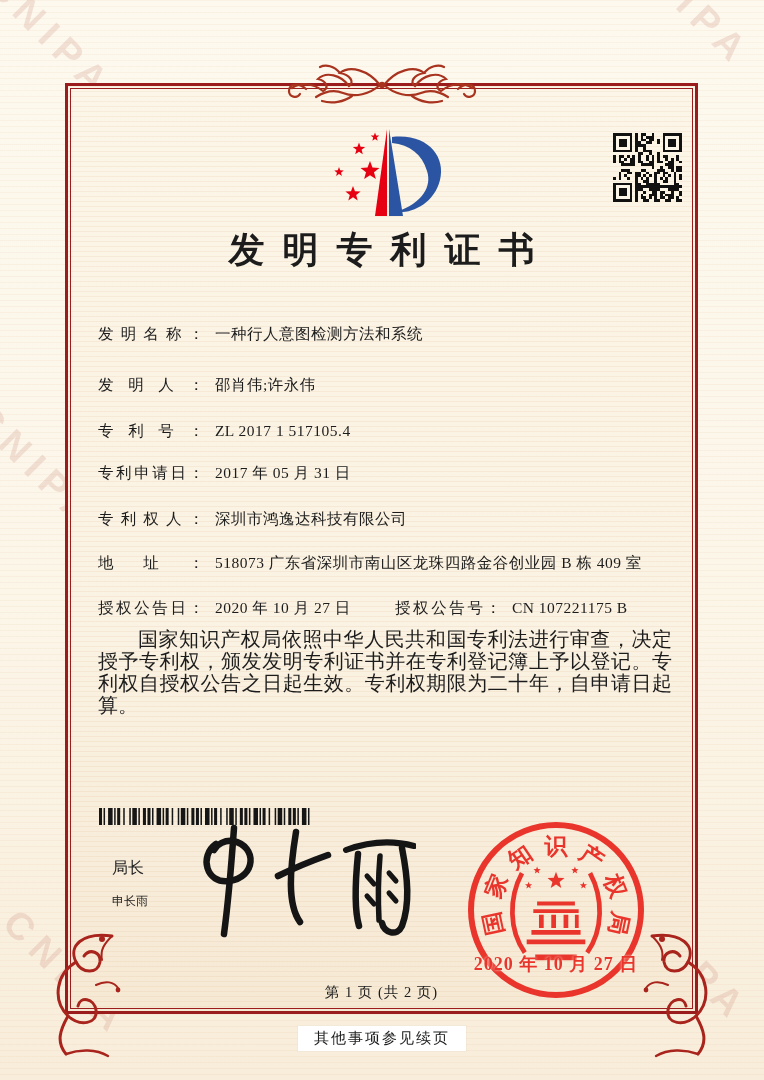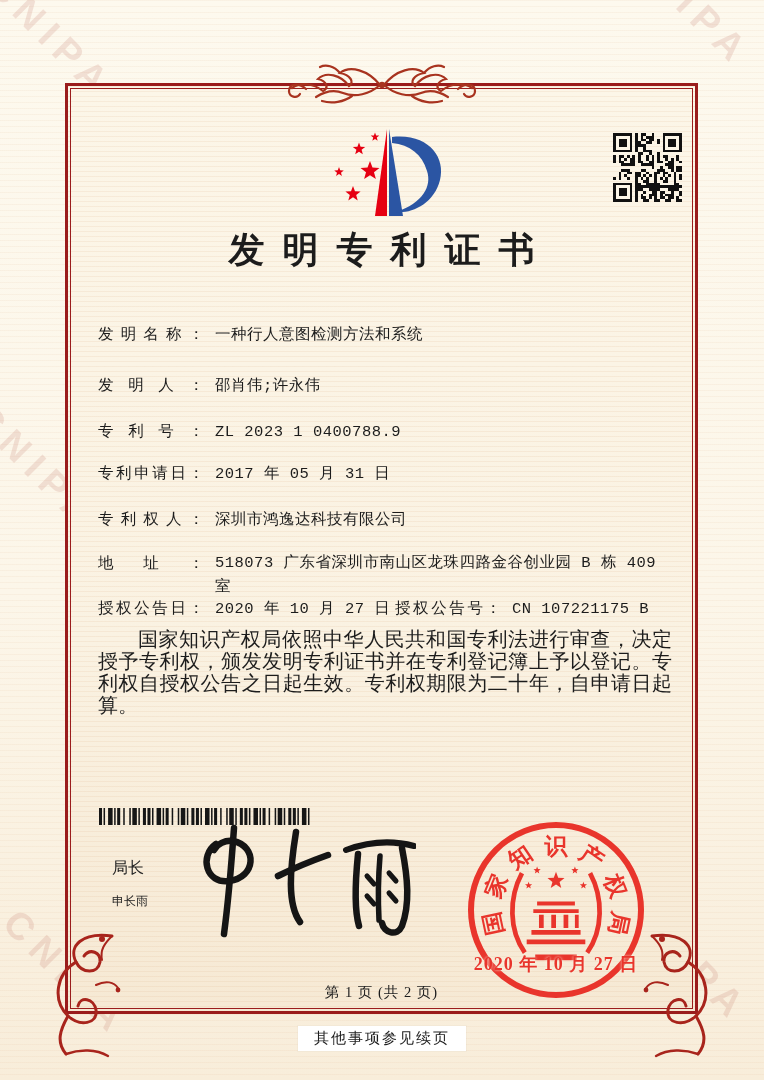--- a/index.html
+++ b/index.html
@@ -38,21 +38,21 @@
   .certno{position:absolute;left:98px;top:131px;font-size:16px;letter-spacing:1.5px;}
   .logo{position:absolute;left:326px;top:124px;width:120px;height:98px;}
   .qr{position:absolute;left:613px;top:133px;width:69px;height:69px;}
   .title{
     position:absolute;left:65px;top:226px;width:633px;text-align:center;
     font-size:36px;font-weight:700;letter-spacing:18px;padding-left:18px;box-sizing:border-box;
   }
   
   .frow{position:absolute;left:98px;font-size:15.5px;line-height:24px;white-space:nowrap;}
   .flabel{display:inline-block;width:106px;text-align:justify;text-align-last:justify;vertical-align:top;}
-  .fvalue{margin-left:7px;letter-spacing:.5px;font-family:Liberation Mono, monospace;}
+  .fvalue{margin-left:7px;letter-spacing:.5px;}
   .fvalue.wrap{display:inline-block;width:448px;white-space:normal;vertical-align:top;}
   .fpair2{position:absolute;left:297px;top:0;}
   
   .paras{position:absolute;left:98px;top:628px;width:574px;font-size:20px;line-height:22px;text-align:justify;}
   .paras p{margin:0;text-indent:2em;}
   
   .barcode{position:absolute;left:99px;top:808px;width:212px;height:17px;}
   .ctitle{position:absolute;left:112px;top:858px;font-size:16px;font-family:Liberation Mono, monospace;color:#222;}
   .cname{position:absolute;left:112px;top:893px;font-size:12px;font-family:"Liberation Sans","DejaVu Sans",sans-serif;color:#222;}
   .sig{position:absolute;left:196px;top:824px;width:220px;height:115px;}
@@ -369,21 +369,21 @@
   <div class="frow" style="top:322px">
     <span class="flabel">发明名称：</span>
     <span class="fvalue">一种行人意图检测方法和系统</span>
   </div>
   <div class="frow" style="top:373px">
     <span class="flabel">发明人：</span>
     <span class="fvalue">邵肖伟;许永伟</span>
   </div>
   <div class="frow" style="top:419px">
     <span class="flabel">专利号：</span>
-    <span class="fvalue">ZL 2023 1 0400788.9</span>
+    <span class="fvalue">ZL 2017 1 517105.4</span>
   </div>
   <div class="frow" style="top:461px">
     <span class="flabel">专利申请日：</span>
     <span class="fvalue">2017 年 05 月 31 日</span>
   </div>
   <div class="frow" style="top:507px">
     <span class="flabel">专利权人：</span>
     <span class="fvalue">深圳市鸿逸达科技有限公司</span>
   </div>
   <div class="frow" style="top:551px">

